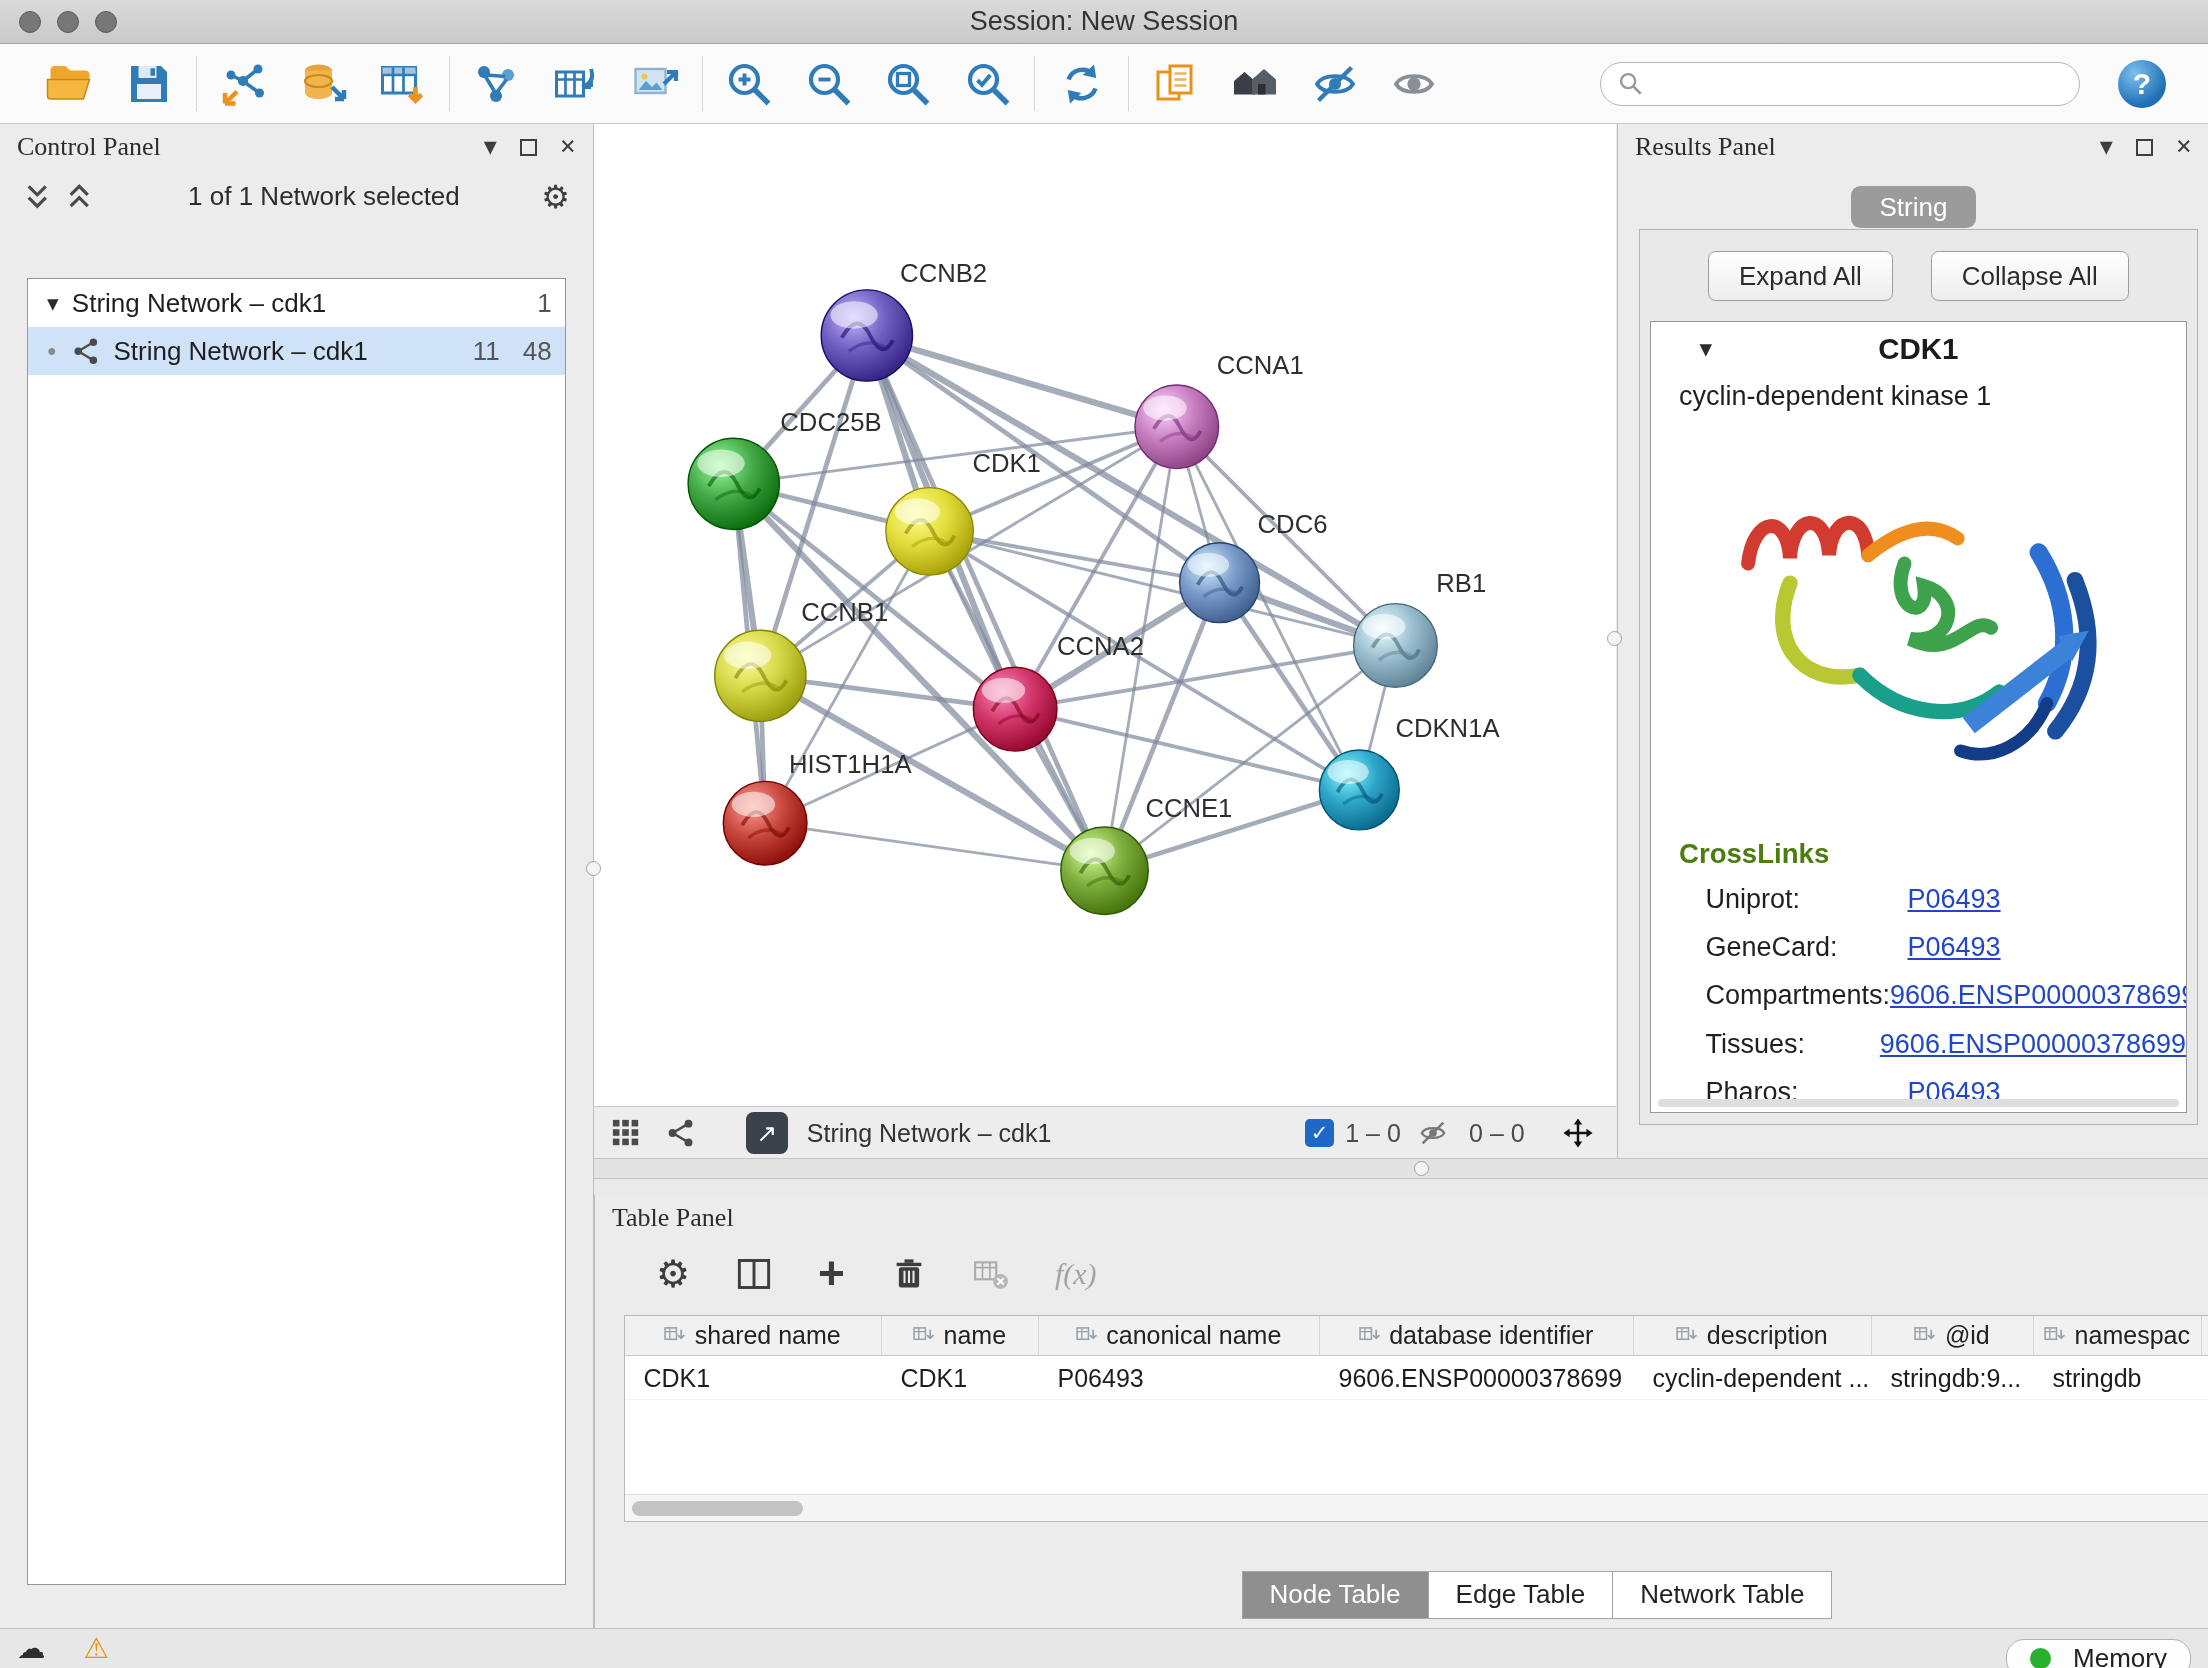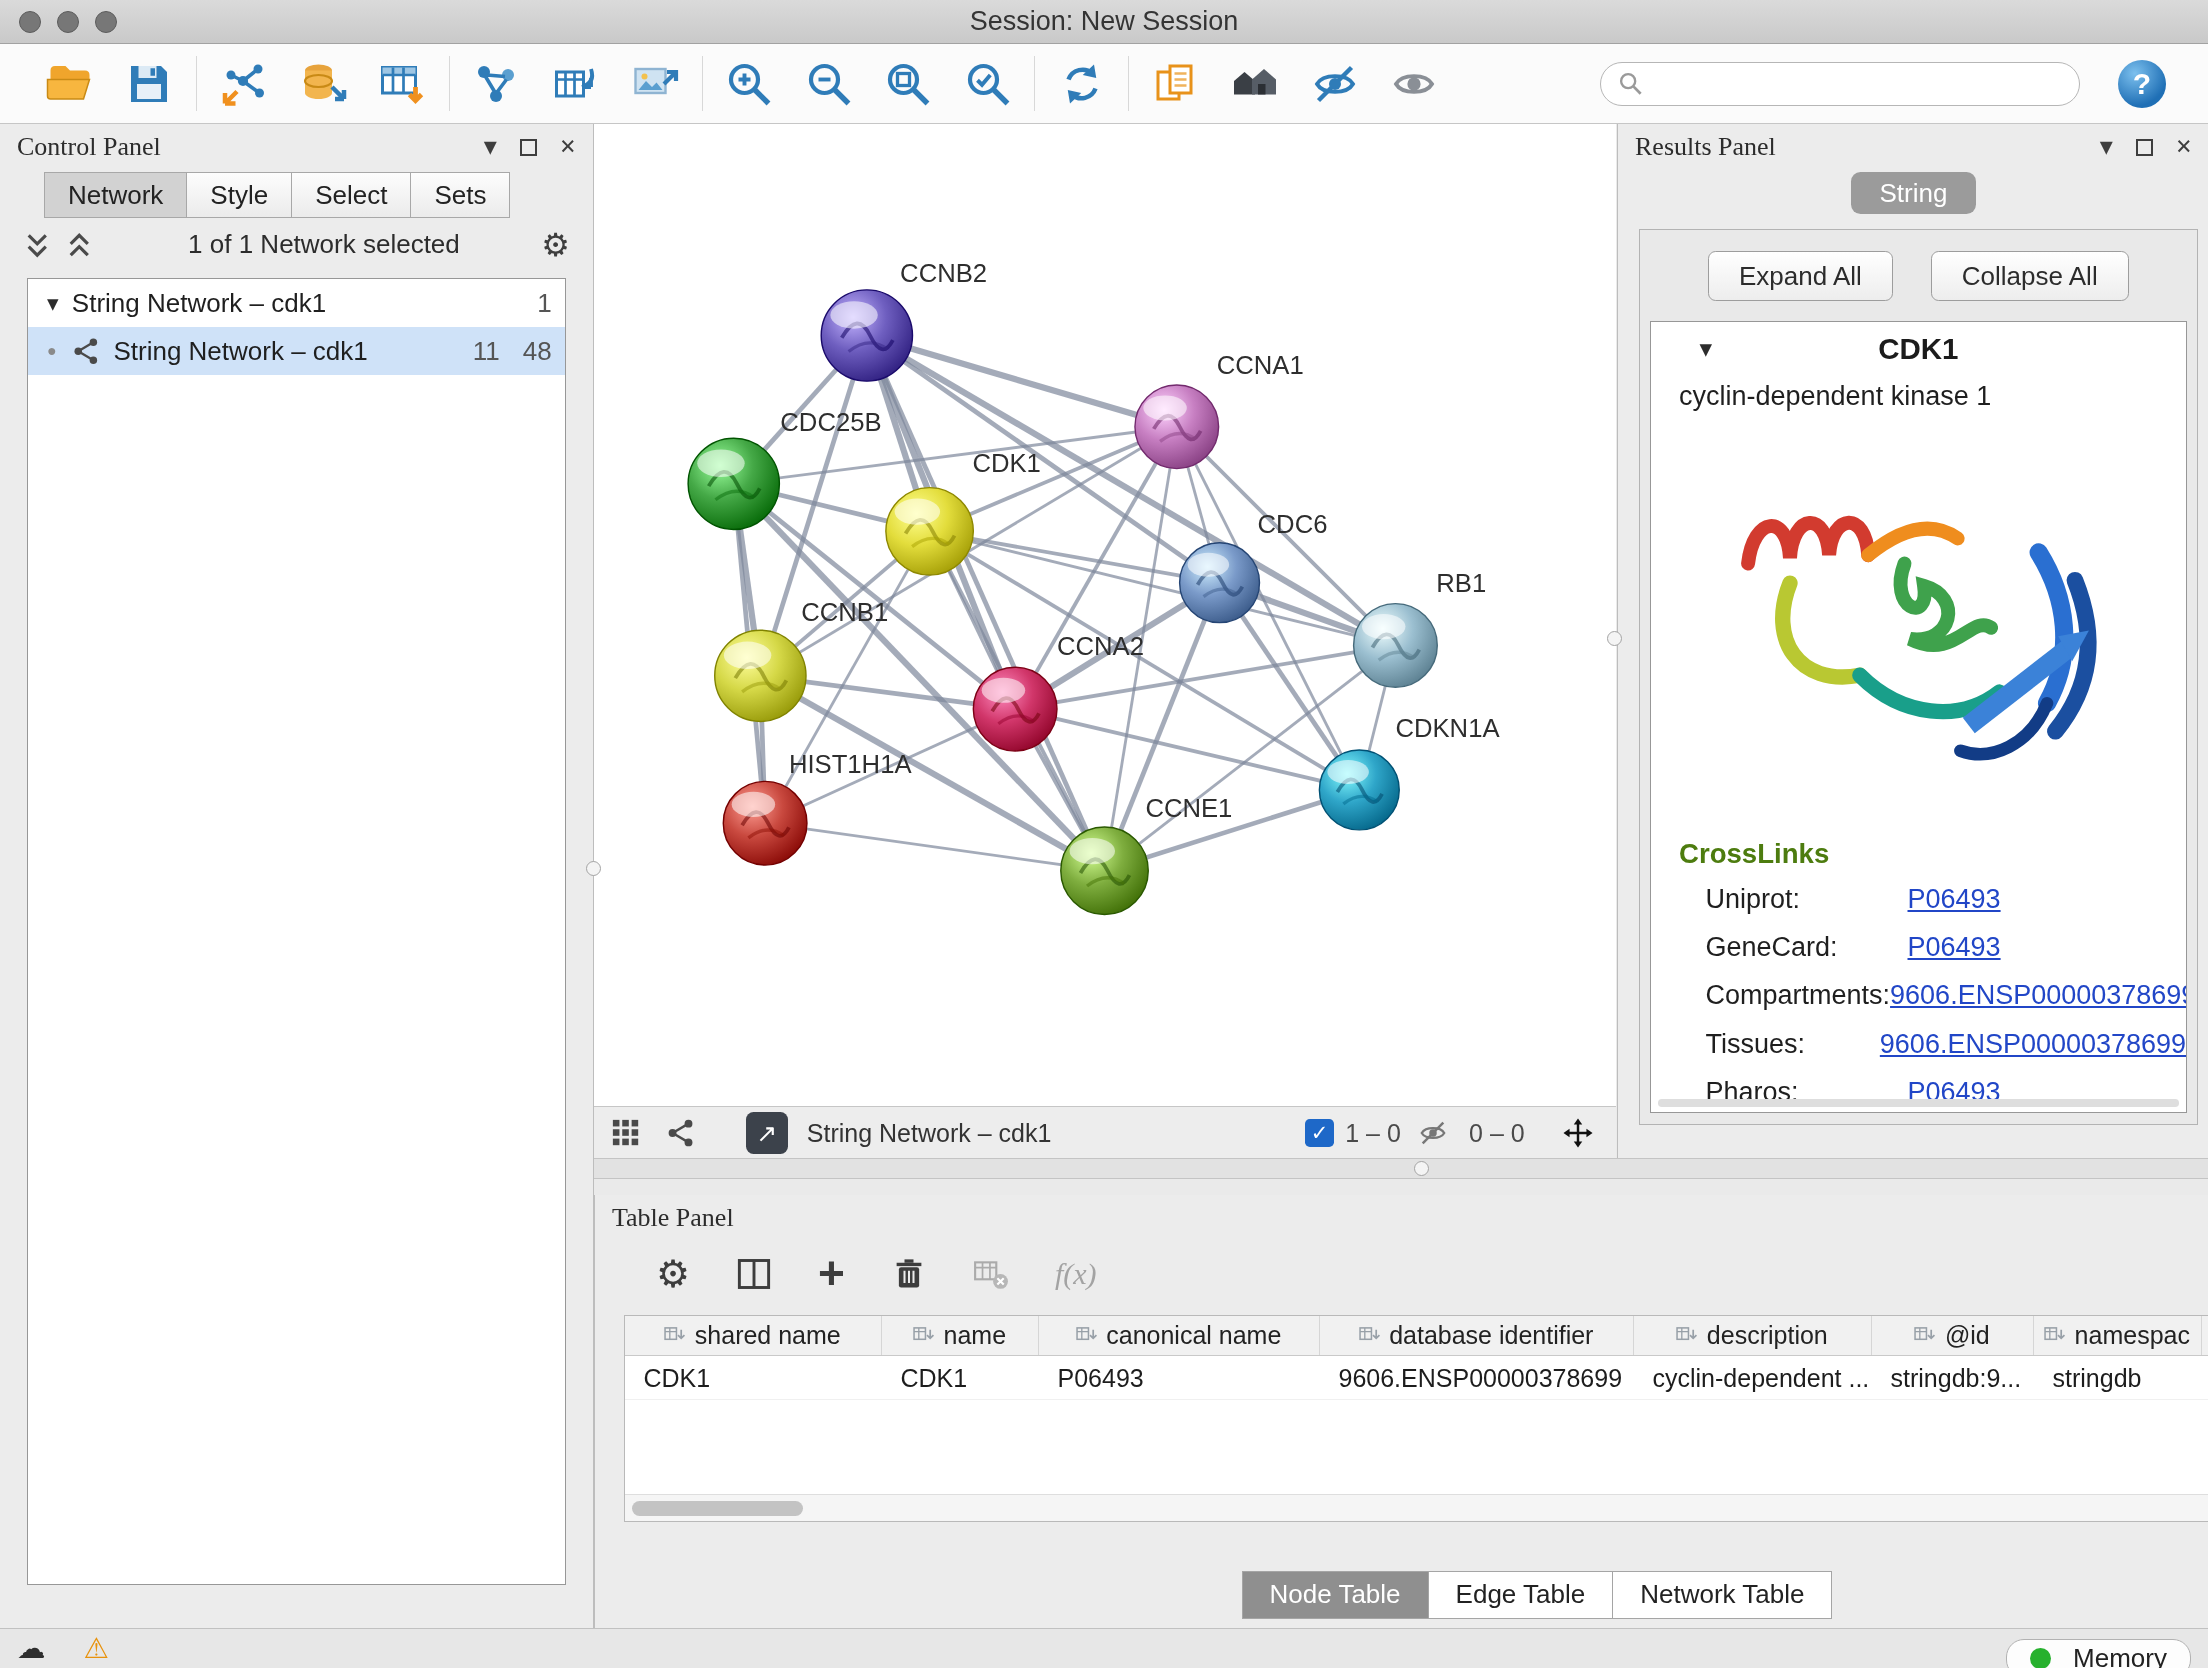--- a/index.html
+++ b/index.html
@@ -74,21 +74,21 @@
 
   
   .h-splitter { position: absolute; left: 594px; top: 1158px; width: 1614px; height: 21px; background: #e2e2e2;
     border-top: 1px solid #c4c4c4; border-bottom: 1px solid #c4c4c4; }
   .split-dot { position: absolute; width: 15px; height: 15px; border-radius: 50%;
     background: #f4f4f4; border: 1px solid #a4a4a4; cursor: pointer; }
 
   
   .results-panel { position: absolute; left: 1617px; top: 124px; width: 592px; height: 1035px;
     background: #ececec; border-left: 1px solid #bdbdbd; }
-  .string-pill { margin: 2px auto 0; width: fit-content; padding: 5.7px 28.5px; background: #9b9b9b; color: #fff;
+  .string-pill { margin: 16px auto 0; width: fit-content; padding: 5.7px 28.5px; background: #9b9b9b; color: #fff;
     border-radius: 9.5px; font-size: 26px; cursor: pointer; }
   .rp-box { position: absolute; left: 21px; right: 11.4px; top: 105px; bottom: 34px;
     border: 1px solid #b3b3b3; background: #e9e9e9; }
   .rp-buttons { display: flex; justify-content: center; gap: 38px; padding: 21px 0; align-items: flex-end; }
   .rp-btn { padding: 8.6px 30px; background: linear-gradient(#ffffff, #ededed); border: 1px solid #9d9d9d;
     border-radius: 7.6px; font-size: 26px; color: #2c2c2c; cursor: pointer; }
   .rp-card { position: absolute; left: 9.5px; right: 9.5px; top: 91px; bottom: 11.4px; background: #fff;
     border: 1px solid #979797; overflow: hidden; }
   .rp-card-hd { position: relative; height: 53px; display: flex; align-items: center; justify-content: center; }
   .rp-card-caret { position: absolute; left: 49px; font-size: 25px; color: #2c2c2c; cursor: pointer; }
@@ -308,26 +308,20 @@
   </div>
 
   <div class="control-panel">
     <div class="panel-header">
       <span>Control Panel</span>
       <span class="ph-spacer"></span>
       <span class="hdr-ic">▾</span>
       <span class="max-box"></span>
       <span class="hdr-ic close-x">×</span>
     </div>
-    <div class="cp-tabs">
-        <div class="cp-tab selected">Network</div>
-        <div class="cp-tab">Style</div>
-        <div class="cp-tab">Select</div>
-        <div class="cp-tab">Sets</div>
-      </div>
     <div class="cp-info">
       <svg viewBox="0 0 20 20">
         <path d="M4 3l6 6 6-6 M4 11l6 6 6-6" stroke="#4a4a4a" stroke-width="2.2" fill="none"></path>
       </svg>
       <svg viewBox="0 0 20 20">
         <path d="M4 17l6-6 6 6 M4 9l6-6 6 6" stroke="#4a4a4a" stroke-width="2.2" fill="none"></path>
       </svg>
       <span class="cp-info-text">1 of 1 Network selected</span>
       <span class="cp-gear">⚙</span>
     </div>

